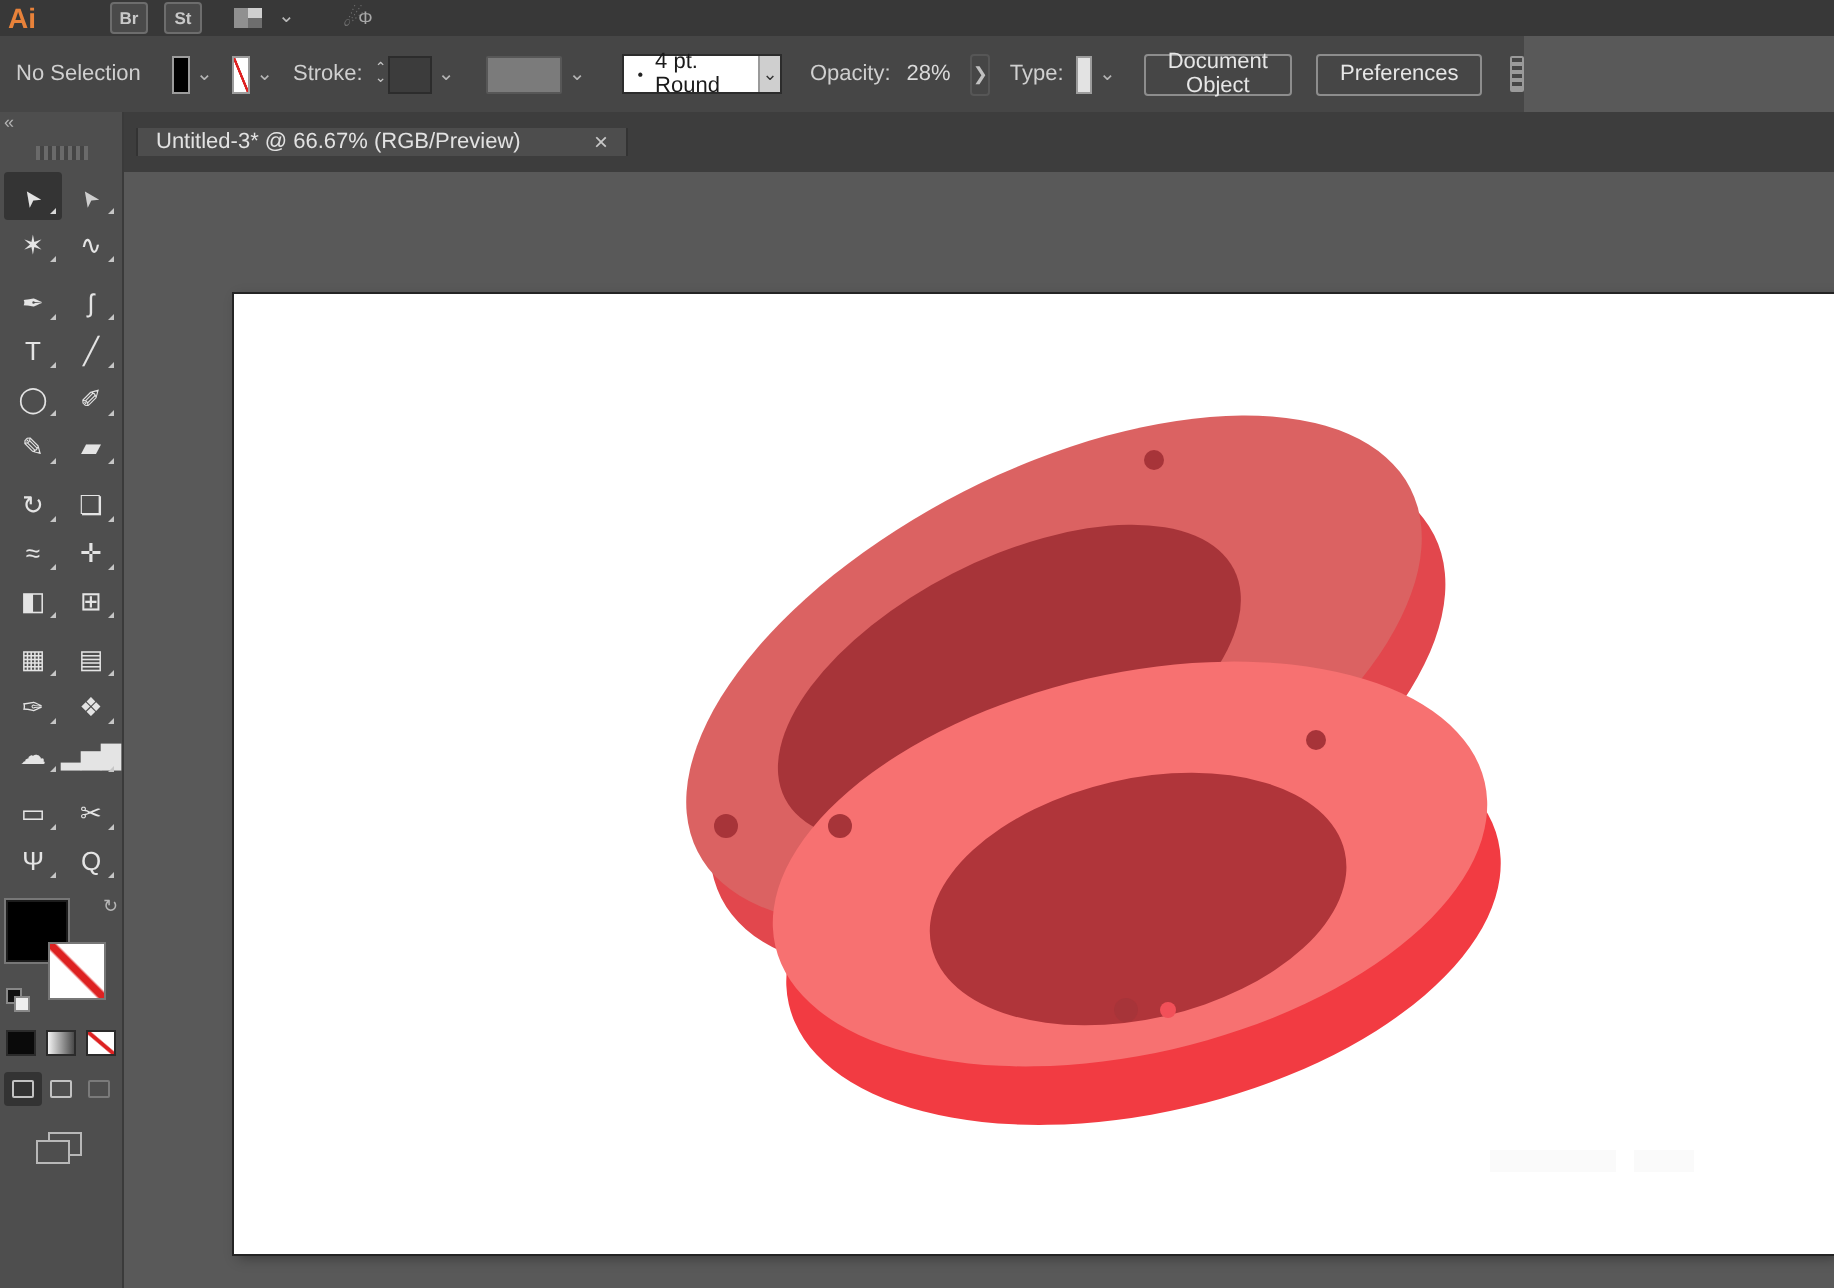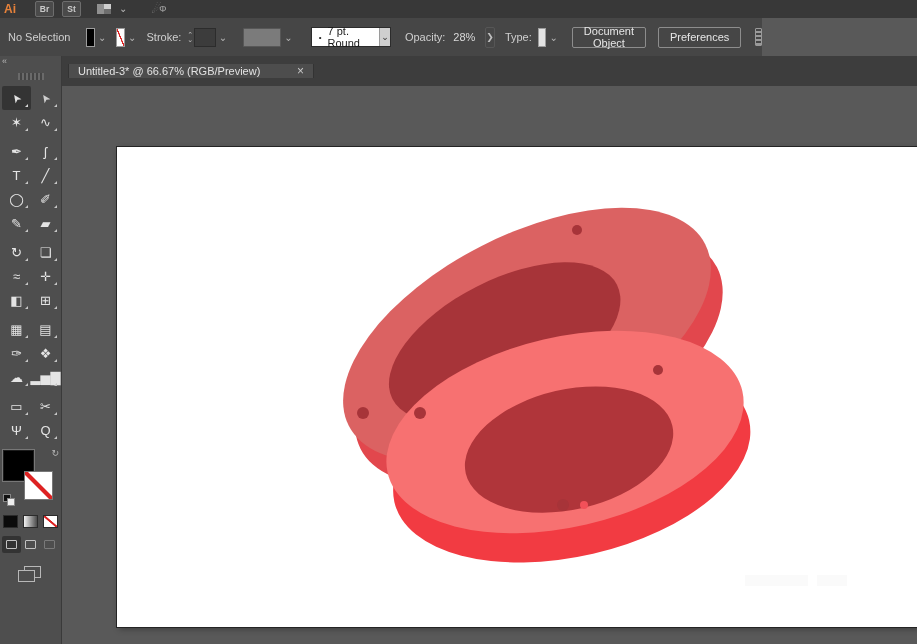--- a/index.html
+++ b/index.html
@@ -9,23 +9,23 @@
     font-family:"Liberation Sans","DejaVu Sans",sans-serif;
     -webkit-font-smoothing:antialiased;
     user-select:none;
   }
   
   .menubar{
     position:absolute;left:0;top:0;width:917px;height:18px;
     background:#383838;display:flex;align-items:center;
     color:#d6d6d6;font-size:11.5px;
   }
-  .ai-logo{color:#e8823a;font-weight:bold;font-size:12px;margin:0 4px 0 4px;}
+  .ai-logo{color:#e8823a;font-weight:bold;font-size:14px;margin:0 10px 0 4px;}
   .menu-item{padding:0 11px;cursor:default;}
-  .mb-extras{display:flex;align-items:center;margin-left:6px;gap:8px;padding-left:9px;}
+  .mb-extras{display:flex;align-items:center;margin-left:18px;gap:8px;padding-left:9px;}
   .badge{
     width:17px;height:14px;border:1px solid #6d6d6d;border-radius:2px;
     background:#4a4a4a;color:#c9c9c9;font-size:8.5px;font-weight:bold;
     display:flex;align-items:center;justify-content:center;
   }
   .cols-icon{width:14px;height:10px;display:flex;margin-left:8px;}
   .cols-icon .c1{width:7px;height:10px;background:#909090;}
   .cols-icon .c2{width:7px;display:flex;flex-direction:column;}
   .cols-icon .c2 i{display:block;height:5px;}
   .cols-icon .c2 i:first-child{background:#cfcfcf;}
@@ -190,21 +190,21 @@
   <span class="stepper">
       <span>⌃</span>
       <span>⌄</span>
     </span>
   <span class="dd-dark"></span>
   <span class="cb-chev">⌄</span>
   <span class="dd-brush"></span>
   <span class="cb-chev">⌄</span>
   <span class="dd-vwp">
     <span class="dot">•</span>
-    <span class="val">7 pt. Round</span>
+    <span class="val">4 pt. Round</span>
     <span class="vchev">⌄</span>
   </span>
   <span class="cb-label" style="margin-left:14px">Opacity:</span>
   <span class="op-val">28%</span>
   <span class="more-btn">❯</span>
   <span class="cb-label" style="margin-left:10px">Type:</span>
   <span class="swatch sw-style"></span>
   <span class="cb-chev">⌄</span>
   <button class="cb-btn">Document Object</button>
   <button class="cb-btn">Preferences</button>

